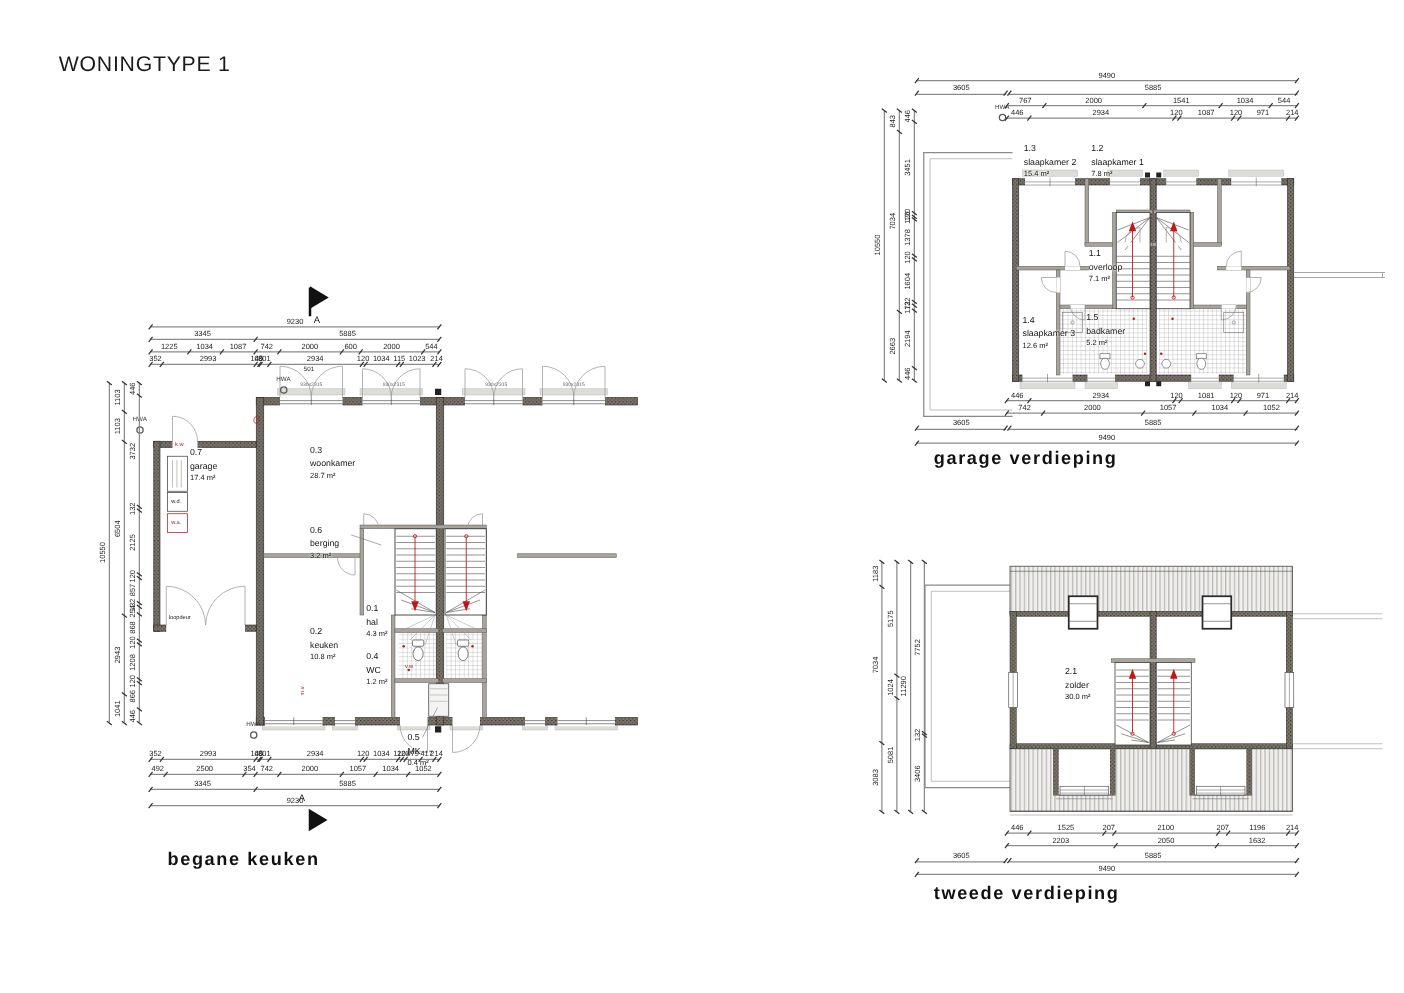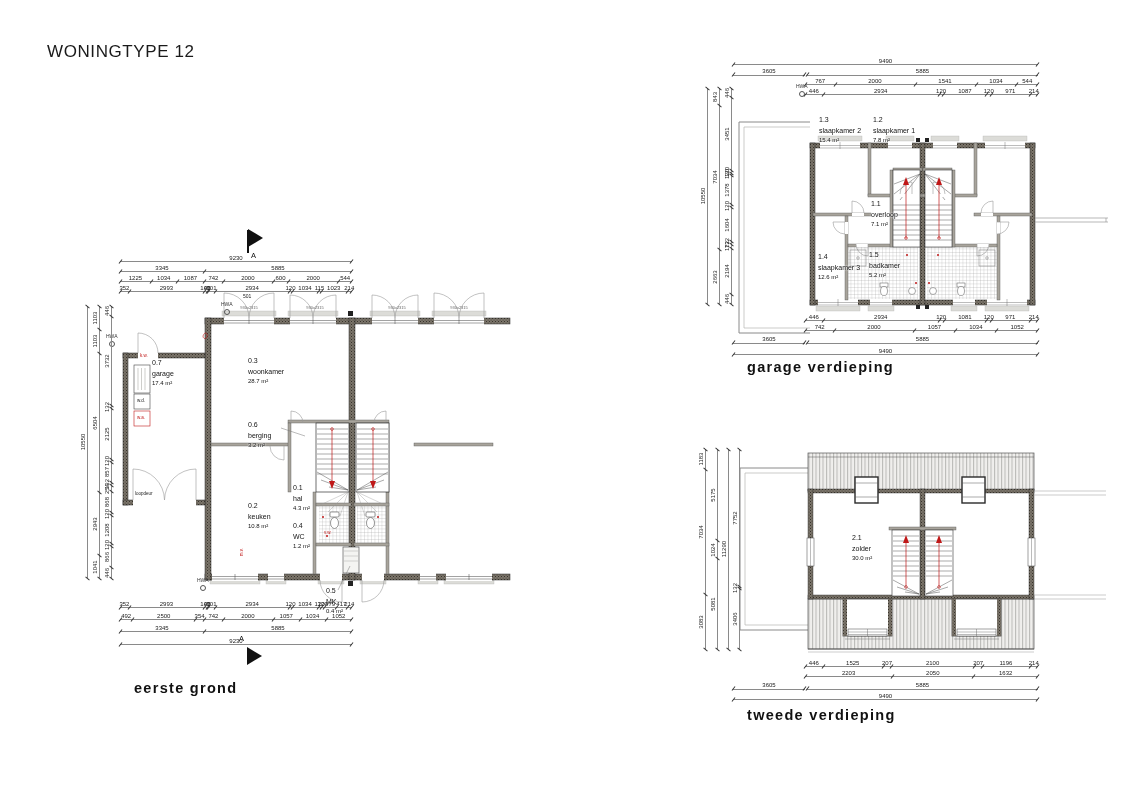--- a/index.html
+++ b/index.html
@@ -52,21 +52,21 @@
       <pattern id="tiles" width="3.5" height="3.5" patternUnits="userSpaceOnUse">
         <path d="M3.5 0H0V3.5" fill="none" stroke="#8a8a8a" stroke-width="0.4"></path>
       </pattern>
       <pattern id="roofp" width="3.5" height="10" patternUnits="userSpaceOnUse">
         <rect width="3.5" height="10" fill="#f0efed"></rect>
         <line x1="0.6" y1="0" x2="0.6" y2="10" stroke="#9a9a96" stroke-width="0.7"></line>
       </pattern>
     </defs>
   </svg>
 
-  <div class="title" style="left:47px;top:42px">WONINGTYPE 12</div>
+  <div class="title" style="left:47px;top:42px">WONINGTYPE 1</div>
 
   <svg class="plansvg" style="left:100px;top:288px" width="420" height="320" viewBox="100 288 420 320">
 
     <g fill="#dcdcd8" stroke="#aaa" stroke-width="0.3">
       <rect x="222" y="311" width="54" height="5"></rect>
         <rect x="288" y="311" width="50" height="5"></rect>
       <rect x="370" y="311" width="50" height="5"></rect>
         <rect x="432" y="311" width="54" height="5"></rect>
       <rect x="210" y="580" width="50" height="4"></rect>
         <rect x="266" y="580" width="20" height="4"></rect>
@@ -934,17 +934,17 @@
         <i>7752</i>
       </span>
       <span class="seg" style="flex-grow: 132;">
         <i>132</i>
       </span>
       <span class="seg" style="flex-grow: 3406;">
         <i>3406</i>
       </span>
     </div>
 
-  <div class="caption" style="left:134px;top:680px">eerste grond</div>
+  <div class="caption" style="left:134px;top:680px">begane keuken</div>
   <div class="caption" style="left:747px;top:359px">garage verdieping</div>
   <div class="caption" style="left:747px;top:707px">tweede verdieping</div>
 
 </div>
 
 </body></html>

